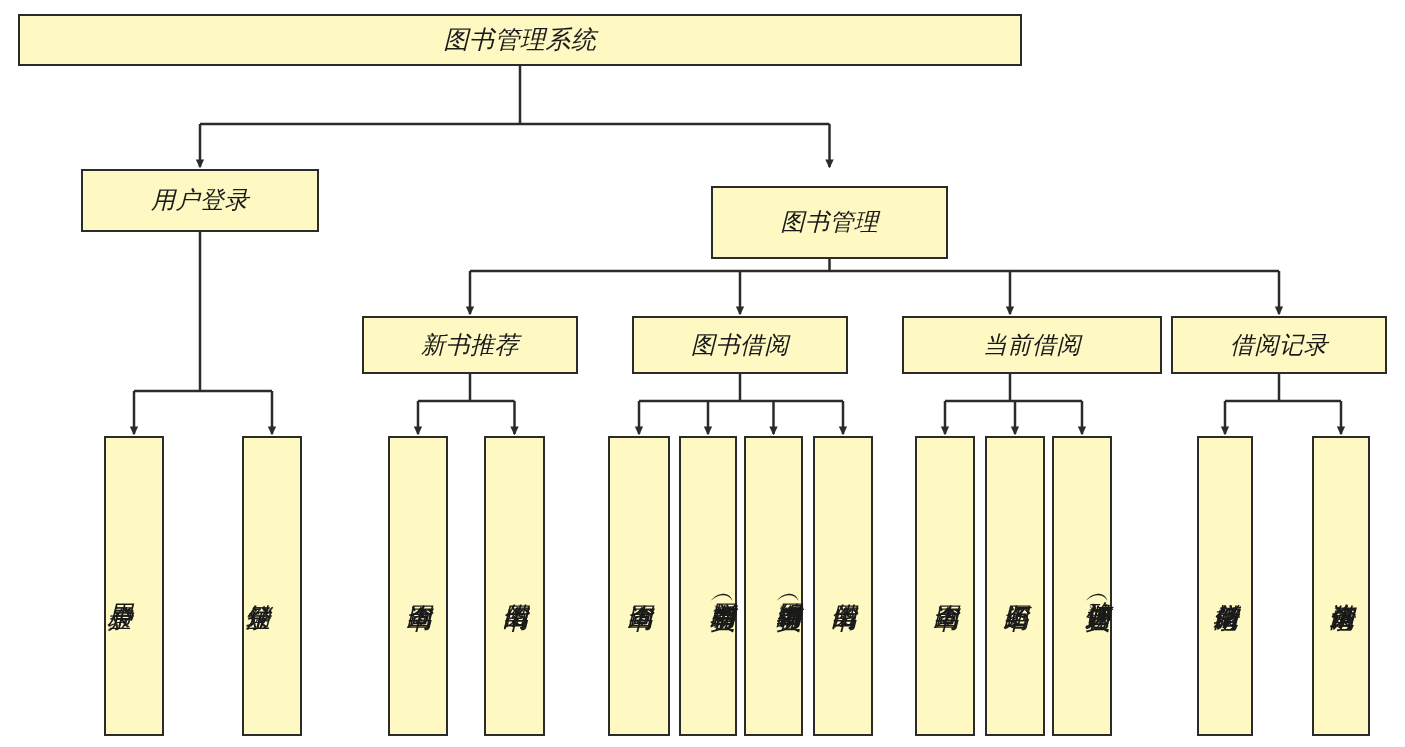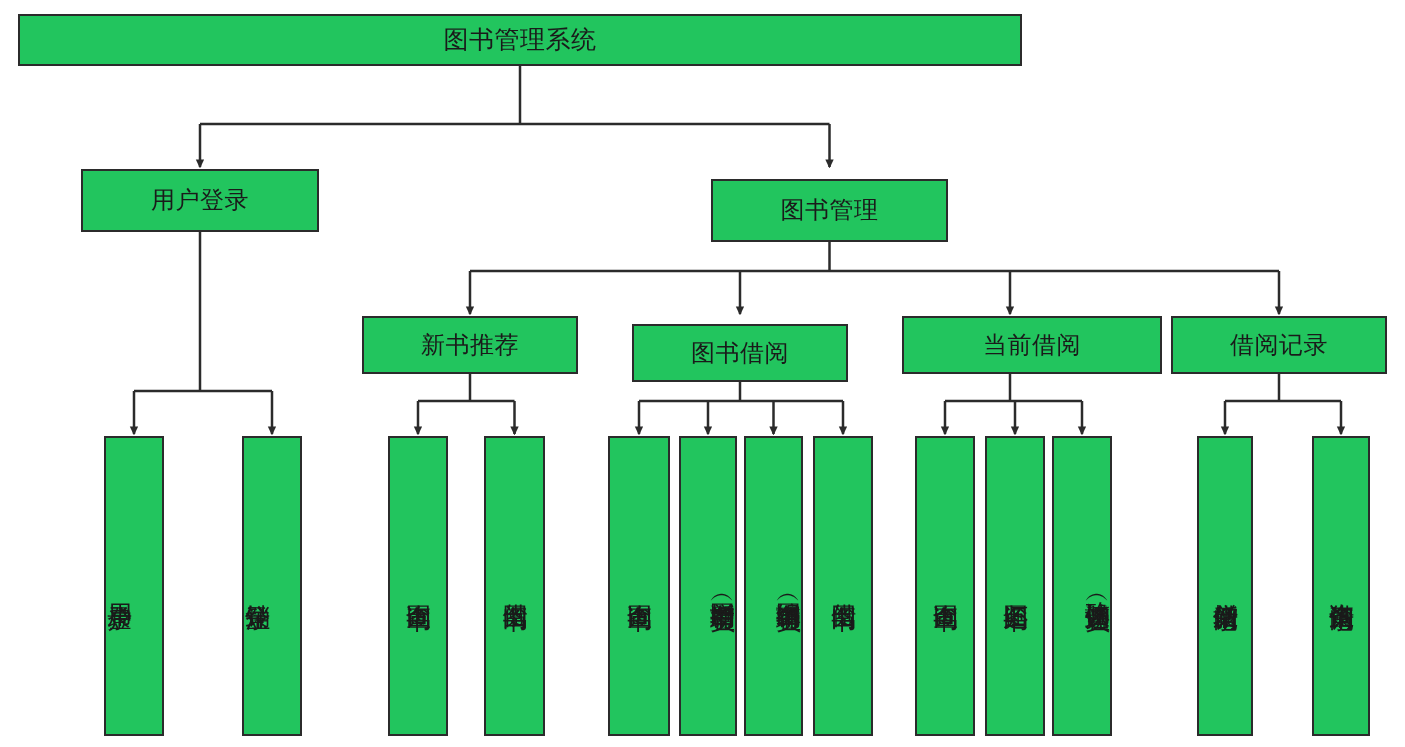--- a/index.html
+++ b/index.html
@@ -22,25 +22,26 @@
     left: 0;
     top: 0;
     width: 1405px;
     height: 747px;
     pointer-events: none;
   }
   .node {
     position: absolute;
     box-sizing: border-box;
     border: 2.5px solid #2b2b2b;
-    background: #22c55e;
+    background: #fef9c3;
     display: flex;
     align-items: center;
     justify-content: center;
     color: #1a1a1a;
+    font-style: italic;
   }
   .node-h {
     font-size: 24px;
     line-height: 1.2;
     letter-spacing: 0.5px;
   }
   .node-root {
     font-size: 25px;
   }
   .node-v {
@@ -109,27 +110,27 @@
         <path d="M1341,401 L1341,434" marker-end="url(#arrowhead)"></path>
       </g>
   </svg>
   <div id="node-layer">
       <div class="node node-h node-root" style="left: 18px; top: 14px; width: 1004px; height: 52px;">
         <span>图书管理系统</span>
       </div>
       <div class="node node-h" style="left: 81px; top: 169px; width: 238px; height: 63px;">
         <span>用户登录</span>
       </div>
-      <div class="node node-h" style="left: 711px; top: 179px; width: 237px; height: 63px;">
+      <div class="node node-h" style="left: 711px; top: 186px; width: 237px; height: 73px;">
         <span>图书管理</span>
       </div>
       <div class="node node-h" style="left: 362px; top: 316px; width: 216px; height: 58px;">
         <span>新书推荐</span>
       </div>
-      <div class="node node-h" style="left: 632px; top: 316px; width: 216px; height: 58px; margin-top: 8px;">
+      <div class="node node-h" style="left: 632px; top: 316px; width: 216px; height: 58px;">
         <span>图书借阅</span>
       </div>
       <div class="node node-h" style="left: 902px; top: 316px; width: 260px; height: 58px;">
         <span>当前借阅</span>
       </div>
       <div class="node node-h" style="left: 1171px; top: 316px; width: 216px; height: 58px; justify-content: center;">
         <span>借阅记录</span>
       </div>
       <div class="node node-v" style="align-items: flex-end; left: 104px; top: 436px; width: 60px; height: 300px;">
         <span>用户登录</span>

